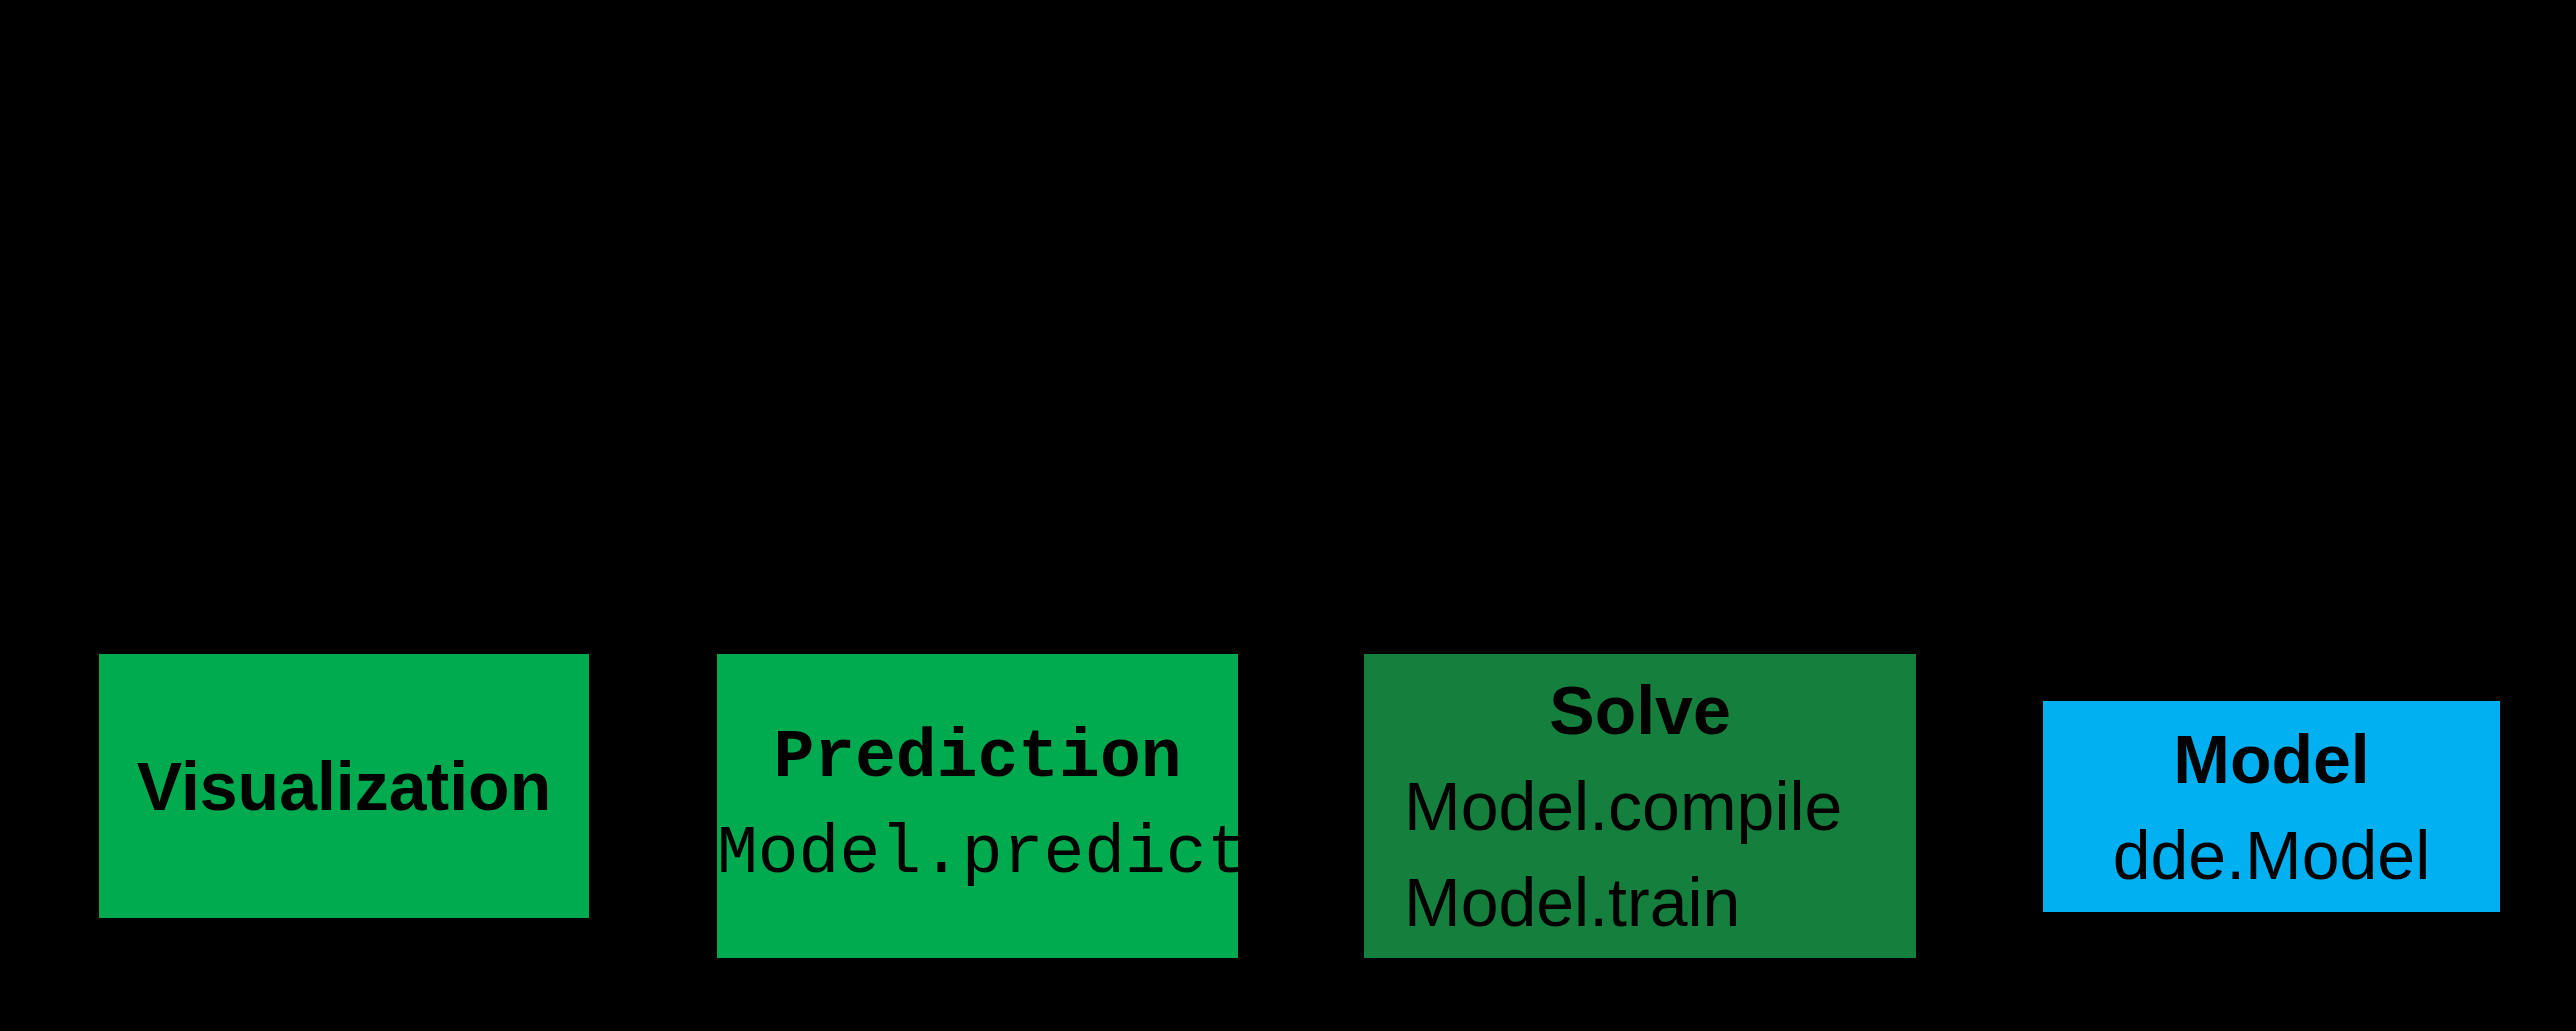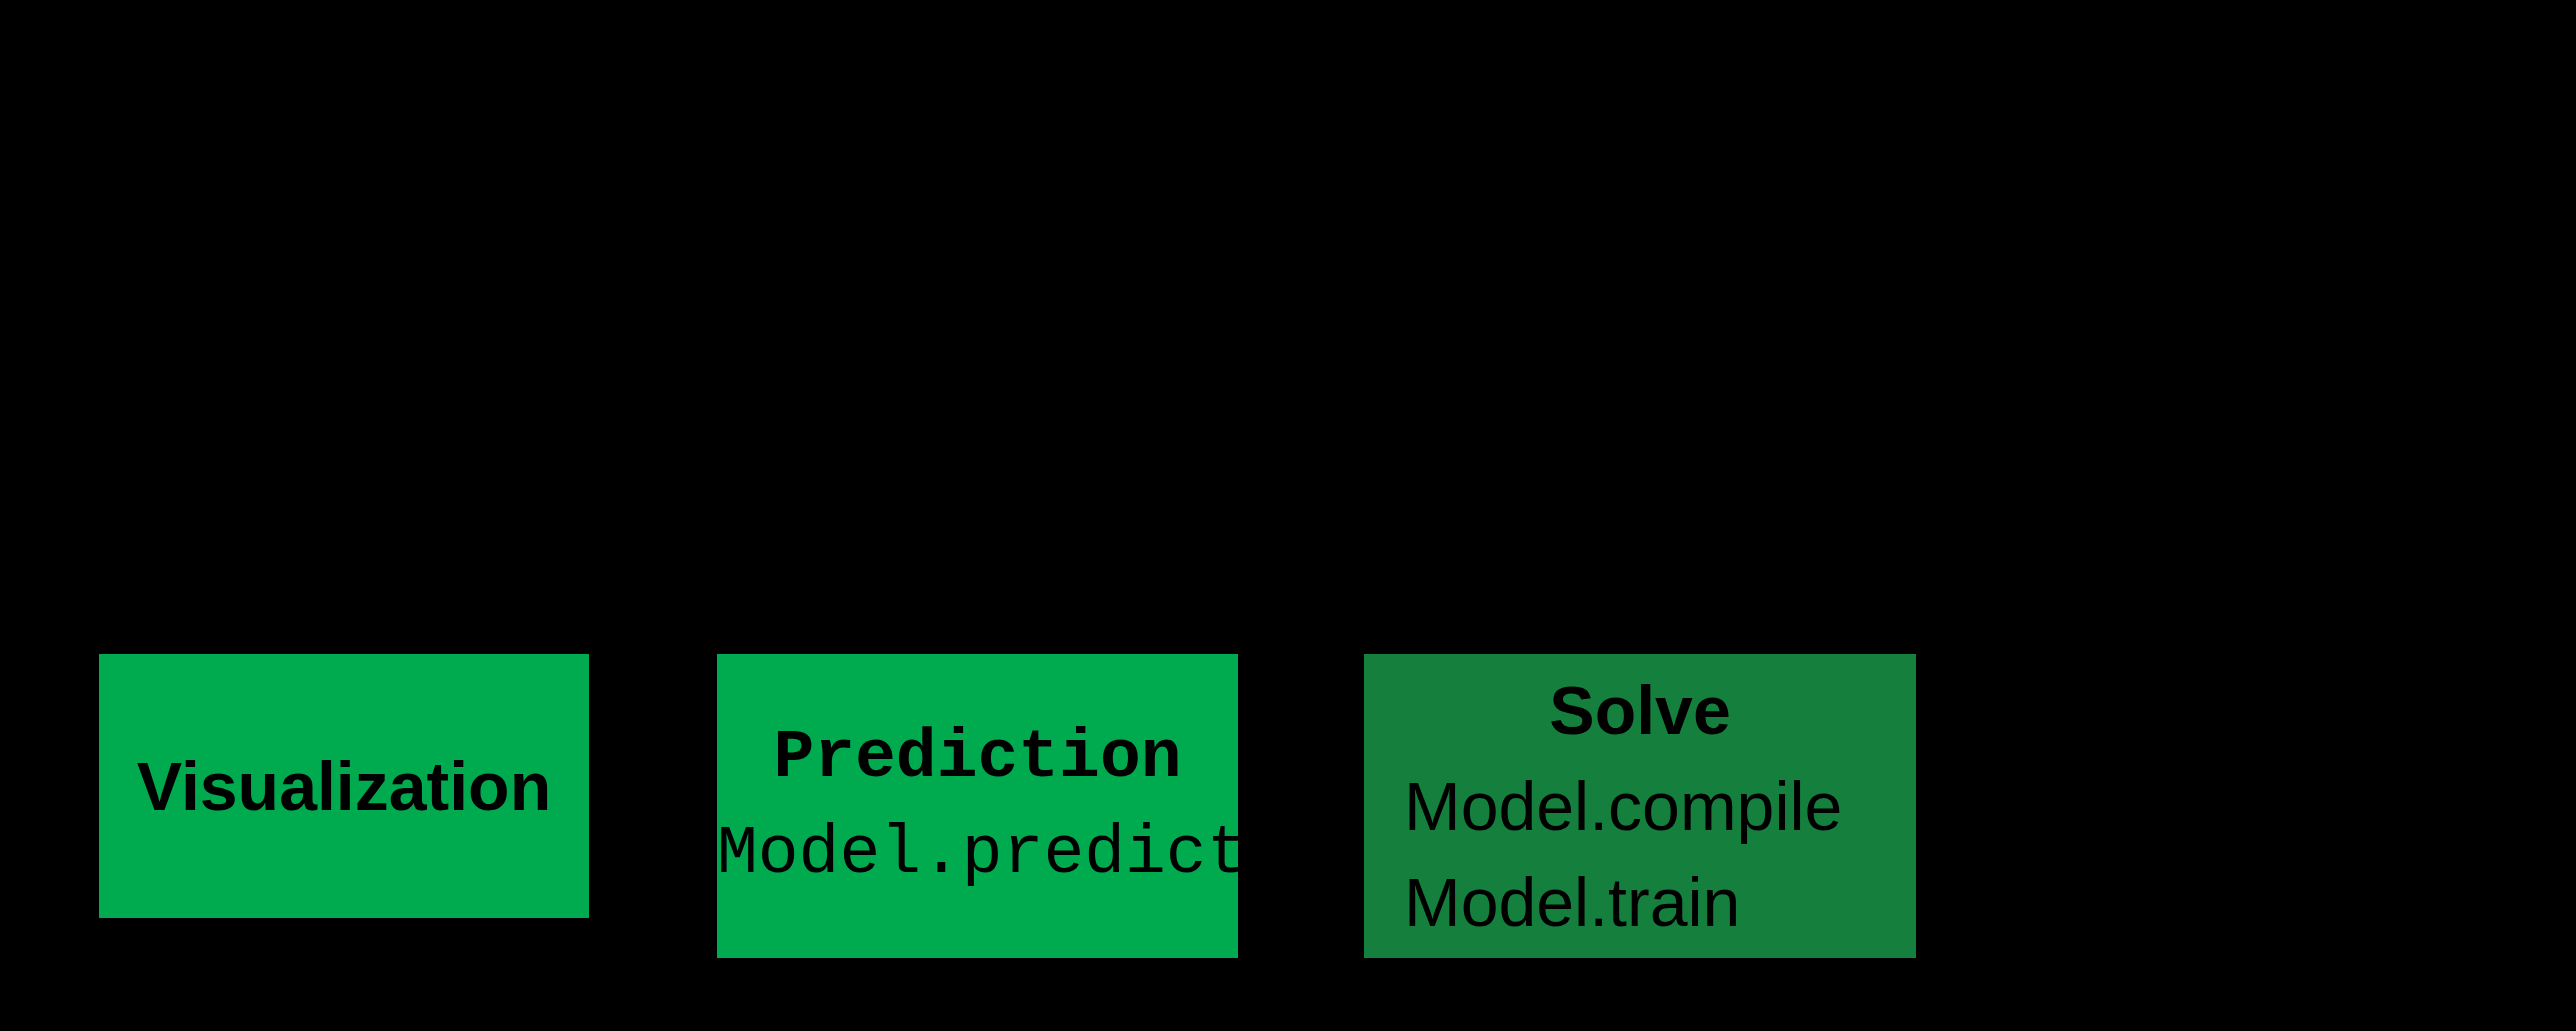--- a/index.html
+++ b/index.html
@@ -65,15 +65,19 @@
   </div>
 
   <div class="flow-box box-solve" style="background: #15803d; align-items: center;">
     <div class="box-title">Solve</div>
     <div class="box-lines">
       <div class="box-line">Model.compile</div>
       <div class="box-line">Model.train</div>
     </div>
   </div>
 
+  <div class="flow-box box-model" style="background: rgb(0, 176, 240);">
+    <div class="box-title">Model</div>
+    <div class="box-line">dde.Model</div>
+  </div>
 
 </div>
 
 
 </body></html>

